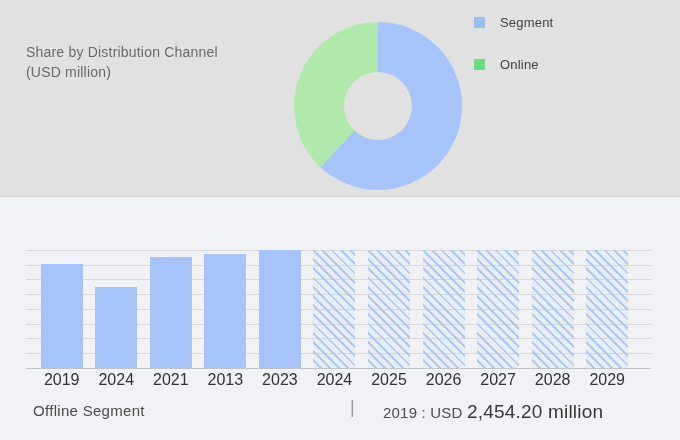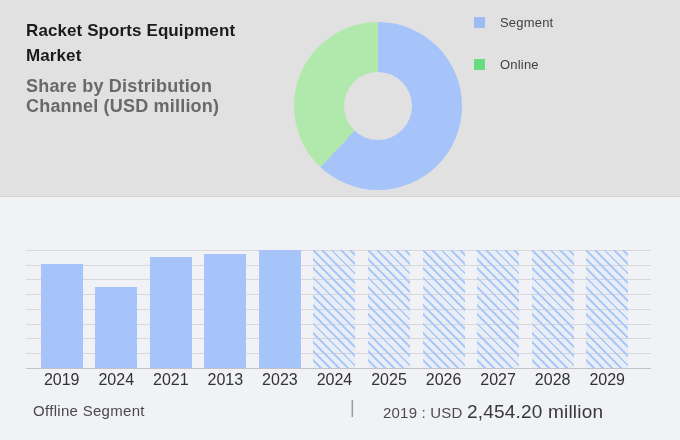--- a/index.html
+++ b/index.html
@@ -12,22 +12,22 @@
   .top-section{
     position:absolute;left:0;top:0;width:680px;height:197px;
     background:#e1e1e1;border-bottom:1px solid #d4d4d4;box-sizing:border-box;
   }
   .titles{position:absolute;left:26px;top:18px;}
   .page-title{
     margin:0;width:250px;font-size:17px;line-height:25px;font-weight:700;
     color:#1b1b1b;letter-spacing:.1px;
   }
   .page-subtitle{
-    margin:8px 0 0 0;width:220px;font-size:18px;line-height:20px;
-    color:#696969;font-weight:700;letter-spacing:.2px;
+    margin:24px 0 0 0;width:220px;font-size:14px;line-height:20px;
+    color:#696969;font-weight:400;letter-spacing:.2px;
   }
   .donut{
     position:absolute;left:294px;top:22px;width:168px;height:168px;
     border-radius:50%;
   }
   .donut-hole{
     position:absolute;left:50px;top:50px;width:68px;height:68px;
     border-radius:50%;background:#e1e1e1;
   }
   .legend{
@@ -77,21 +77,20 @@
     font-size:13px;color:#2f2f2f;letter-spacing:.2px;
   }
 </style>
 </head>
 <body>
 
 <div class="page">
 
   <section class="top-section">
     <div class="titles">
-      <h1 class="page-title">Racket Sports Equipment Market</h1>
       <p class="page-subtitle">Share by Distribution Channel (USD million)</p>
     </div>
 
     <div class="donut" id="donut" style="background: conic-gradient(rgb(166, 196, 249) 0deg, rgb(166, 196, 249) 223.2deg, rgb(177, 233, 173) 223.2deg, rgb(177, 233, 173) 360deg);">
       <div class="donut-hole"></div>
     </div>
 
     <ul class="legend">
       <li class="legend-item">
         <span class="swatch" style="background: rgb(159, 187, 243);"></span>

